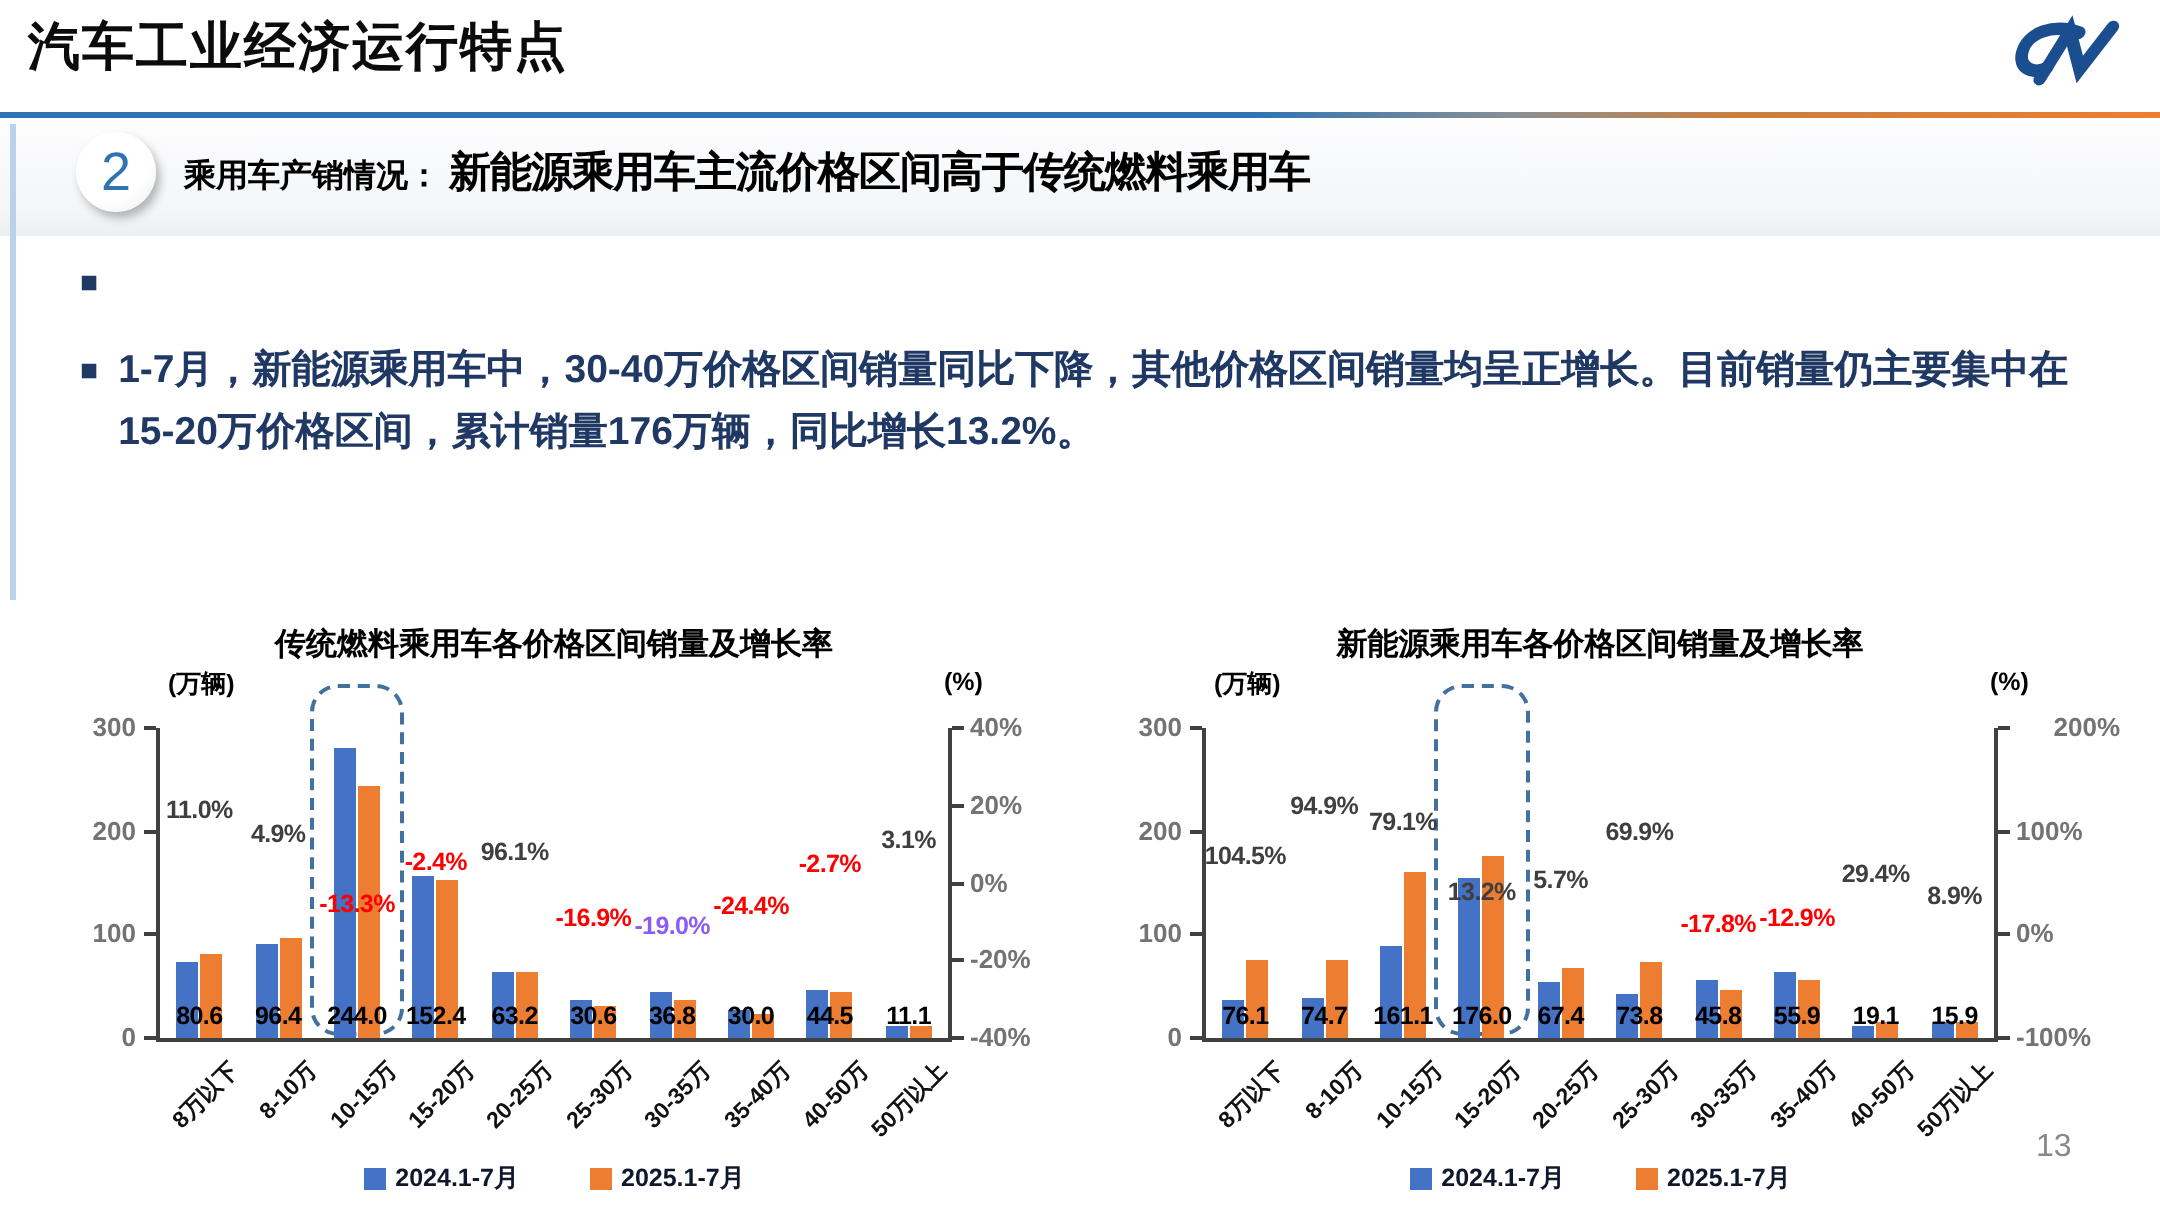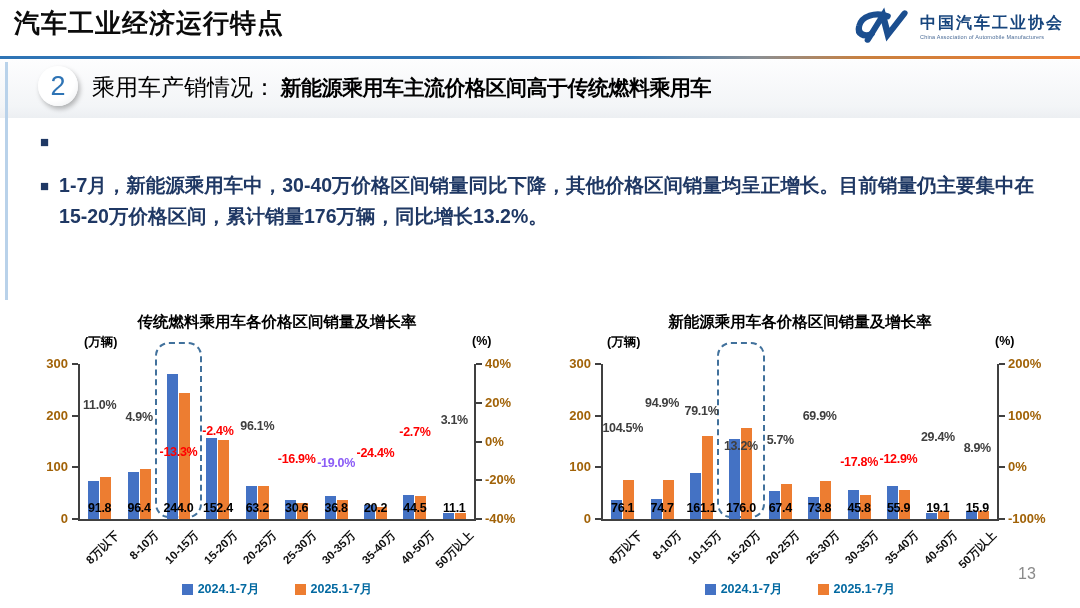--- a/index.html
+++ b/index.html
@@ -14,68 +14,64 @@
   .logo-cn{font-size:16px;font-weight:800;color:#17457d;letter-spacing:2px;}
   .logo-en{font-size:5.5px;color:#4a6b96;letter-spacing:.2px;margin-top:2px;}
   .header-band{position:absolute;left:0;top:60px;width:1080px;height:58px;
     background:linear-gradient(180deg,#fdfdfe 0%,#f3f5f7 80%,#eceff2 100%);}
   .left-strip{position:absolute;left:5px;top:62px;width:3px;height:238px;background:#b9d2ea;}
   .num-circle{position:absolute;left:38px;top:66px;width:40px;height:40px;border-radius:50%;
     background:radial-gradient(circle at 35% 30%,#ffffff 60%,#e8eaed 100%);
     box-shadow:2px 3px 5px rgba(0,0,0,.28);display:flex;align-items:center;justify-content:center;
     color:#2E74B5;font-size:27px;font-weight:500;}
   .sec-head{position:absolute;left:92px;top:72px;white-space:nowrap;}
-  .sec-head .h1{font-size:23px;font-weight:400;color:#000;}
+  .sec-head .h1{font-size:16px;font-weight:700;color:#000;}
   .sec-head .h2{font-size:21px;font-weight:800;color:#000;letter-spacing:-0.5px;}
   
   .bullets{position:absolute;left:40px;top:126px;width:1010px;}
   .bullet{display:flex;margin-bottom:13px;}
   .bullet .sq{color:#1F3864;font-size:15px;line-height:31px;margin-right:10px;}
   .bullet .tx{font-size:19.5px;font-weight:700;color:#1F3864;line-height:31px;}
   
   .chart{position:absolute;top:300px;width:510px;height:308px;}
   #chart-0{left:22px;} #chart-1{left:545px;}
   .chart-title{position:absolute;top:12px;left:0;width:510px;text-align:center;font-size:15.5px;font-weight:800;color:#000;}
   .unit{position:absolute;font-size:12.5px;font-weight:700;color:#000;}
   .unit-left{top:34px;left:62px;}
   .unit-right{top:34px;left:450px;}
   .plot{position:absolute;left:0;top:0;width:510px;height:308px;}
   .axisline{position:absolute;background:#404040;}
   .tickmark{position:absolute;background:#404040;}
-  .ytick{position:absolute;font-size:13px;font-weight:700;color:#a16207;line-height:16px;}
+  .ytick{position:absolute;font-size:13px;font-weight:700;color:#737373;line-height:16px;}
   .vlab{position:absolute;font-size:12.5px;font-weight:700;color:#000;text-align:center;width:46px;letter-spacing:-0.3px;}
   .plab{position:absolute;font-size:12.5px;font-weight:700;text-align:center;width:66px;letter-spacing:-0.3px;}
   .bar{position:absolute;}
   .hl-box{position:absolute;border:2px dashed #41719C;border-radius:14px;}
   .xlab{position:absolute;font-size:11.5px;font-weight:700;color:#111;width:74px;text-align:right;
     transform:rotate(-45deg);transform-origin:100% 0;white-space:nowrap;}
   .legend{position:absolute;top:281px;left:0;width:510px;display:flex;justify-content:center;gap:35px;
-    align-items:center;font-size:12.5px;font-weight:700;color:#0369a1;}
+    align-items:center;font-size:12.5px;font-weight:700;color:#0f172a;}
   .lg-item{display:flex;align-items:center;gap:5px;}
   .lg-sw{display:inline-block;width:11px;height:11px;}
   .page-num{position:absolute;left:1018px;top:565px;font-size:16px;color:#8a8a8a;}
 </style>
 </head>
 <body>
 
 <div class="page">
 
   <div class="main-title">汽车工业经济运行特点</div>
 
   <div class="logo">
     <svg width="58" height="40" viewBox="0 0 60 40">
       <g transform="skewX(-8)" fill="none" stroke="#1b4e8f" stroke-linecap="round">
         <path d="M36 9 C 22 4, 9 9, 8 19 C 7 27, 15 31, 22 27" stroke-width="6.5"></path>
         <path d="M19 33 L31 8 L39 28 L53 6" stroke-width="6.5" stroke-linejoin="miter"></path>
       </g>
     </svg>
-    <div class="logo-text">
-      <span class="logo-cn">中国汽车工业协会</span>
-      <span class="logo-en">China Association of Automobile Manufacturers</span>
-    </div>
   </div>
 
   <div class="grad-rule"></div>
   <div class="header-band"></div>
   <div class="left-strip"></div>
 
   <div class="num-circle">2</div>
   <div class="sec-head">
     <span class="h1">乘用车产销情况：</span>
     <span class="h2">新能源乘用车主流价格区间高于传统燃料乘用车</span>
@@ -131,28 +127,28 @@
         <div class="bar" style="left: 78.2px; top: 177.357px; width: 11px; height: 41.6433px; background: rgb(237, 125, 49);"></div>
         <div class="bar" style="left: 117.6px; top: 169.193px; width: 11px; height: 49.8067px; background: rgb(237, 125, 49);"></div>
         <div class="bar" style="left: 157px; top: 92.9333px; width: 11px; height: 126.067px; background: rgb(237, 125, 49);"></div>
         <div class="bar" style="left: 196.4px; top: 140.26px; width: 11px; height: 78.74px; background: rgb(237, 125, 49);"></div>
         <div class="bar" style="left: 235.8px; top: 186.347px; width: 11px; height: 32.6533px; background: rgb(237, 125, 49);"></div>
         <div class="bar" style="left: 275.2px; top: 203.19px; width: 11px; height: 15.81px; background: rgb(237, 125, 49);"></div>
         <div class="bar" style="left: 314.6px; top: 199.987px; width: 11px; height: 19.0133px; background: rgb(237, 125, 49);"></div>
         <div class="bar" style="left: 354px; top: 206.548px; width: 11px; height: 12.4517px; background: rgb(237, 125, 49);"></div>
         <div class="bar" style="left: 393.4px; top: 196.008px; width: 11px; height: 22.9917px; background: rgb(237, 125, 49);"></div>
         <div class="bar" style="left: 432.8px; top: 213.265px; width: 11px; height: 5.735px; background: rgb(237, 125, 49);"></div>
-        <div class="vlab" style="left: 54.7px; top: 201px;">91.8</div>
+        <div class="vlab" style="left: 54.7px; top: 201px;">80.6</div>
         <div class="vlab" style="left: 94.1px; top: 201px;">96.4</div>
         <div class="vlab" style="left: 133.5px; top: 201px;">244.0</div>
         <div class="vlab" style="left: 172.9px; top: 201px;">152.4</div>
         <div class="vlab" style="left: 212.3px; top: 201px;">63.2</div>
         <div class="vlab" style="left: 251.7px; top: 201px;">30.6</div>
         <div class="vlab" style="left: 291.1px; top: 201px;">36.8</div>
-        <div class="vlab" style="left: 330.5px; top: 201px;">20.2</div>
+        <div class="vlab" style="left: 330.5px; top: 201px;">30.0</div>
         <div class="vlab" style="left: 369.9px; top: 201px;">44.5</div>
         <div class="vlab" style="left: 409.3px; top: 201px;">11.1</div>
         <div class="plab" style="left: 44.7px; top: 98.1875px; color: rgb(63, 63, 63);">11.0%</div>
         <div class="plab" style="left: 84.1px; top: 110.006px; color: rgb(63, 63, 63);">4.9%</div>
         <div class="plab" style="left: 123.5px; top: 145.269px; color: rgb(255, 0, 0);">-13.3%</div>
         <div class="plab" style="left: 162.9px; top: 124.15px; color: rgb(255, 0, 0);">-2.4%</div>
         <div class="plab" style="left: 202.3px; top: 119.306px; color: rgb(63, 63, 63);">96.1%</div>
         <div class="plab" style="left: 241.7px; top: 152.244px; color: rgb(255, 0, 0);">-16.9%</div>
         <div class="plab" style="left: 281.1px; top: 156.312px; color: #8b5cf6;">-19.0%</div>
         <div class="plab" style="left: 320.5px; top: 145.85px; color: rgb(255, 0, 0);">-24.4%</div>
@@ -192,21 +188,21 @@
         <div class="axisline" style="left: 56px; top: 219px; width: 398px; height: 2px;"></div>
         <div class="tickmark" style="left: 50px; top: 63px; width: 6px; height: 2px;"></div>
         <div class="ytick" style="left: 10px; top: 56px; width: 36px; text-align: right;">300</div>
         <div class="tickmark" style="left: 50px; top: 114.667px; width: 6px; height: 2px;"></div>
         <div class="ytick" style="left: 10px; top: 107.667px; width: 36px; text-align: right;">200</div>
         <div class="tickmark" style="left: 50px; top: 166.333px; width: 6px; height: 2px;"></div>
         <div class="ytick" style="left: 10px; top: 159.333px; width: 36px; text-align: right;">100</div>
         <div class="tickmark" style="left: 50px; top: 218px; width: 6px; height: 2px;"></div>
         <div class="ytick" style="left: 10px; top: 211px; width: 36px; text-align: right;">0</div>
         <div class="tickmark" style="left: 454px; top: 63px; width: 6px; height: 2px;"></div>
-        <div class="ytick" style="left: 463px; top: 56px; width: 52px;">200%</div>
+        <div class="ytick" style="left: 463px; top: 56px; width: 52px; text-align: right;">200%</div>
         <div class="tickmark" style="left: 454px; top: 114.667px; width: 6px; height: 2px;"></div>
         <div class="ytick" style="left: 463px; top: 107.667px; width: 52px;">100%</div>
         <div class="tickmark" style="left: 454px; top: 166.333px; width: 6px; height: 2px;"></div>
         <div class="ytick" style="left: 463px; top: 159.333px; width: 52px;">0%</div>
         <div class="tickmark" style="left: 454px; top: 218px; width: 6px; height: 2px;"></div>
         <div class="ytick" style="left: 463px; top: 211px; width: 52px;">-100%</div>
         <div class="bar" style="left: 66.2px; top: 199.78px; width: 11px; height: 19.22px; background: rgb(68, 114, 196);"></div>
         <div class="bar" style="left: 105.6px; top: 199.212px; width: 11px; height: 19.7883px; background: rgb(68, 114, 196);"></div>
         <div class="bar" style="left: 145px; top: 172.5px; width: 11px; height: 46.5px; background: rgb(68, 114, 196);"></div>
         <div class="bar" style="left: 184.4px; top: 138.658px; width: 11px; height: 80.3417px; background: rgb(68, 114, 196);"></div>

